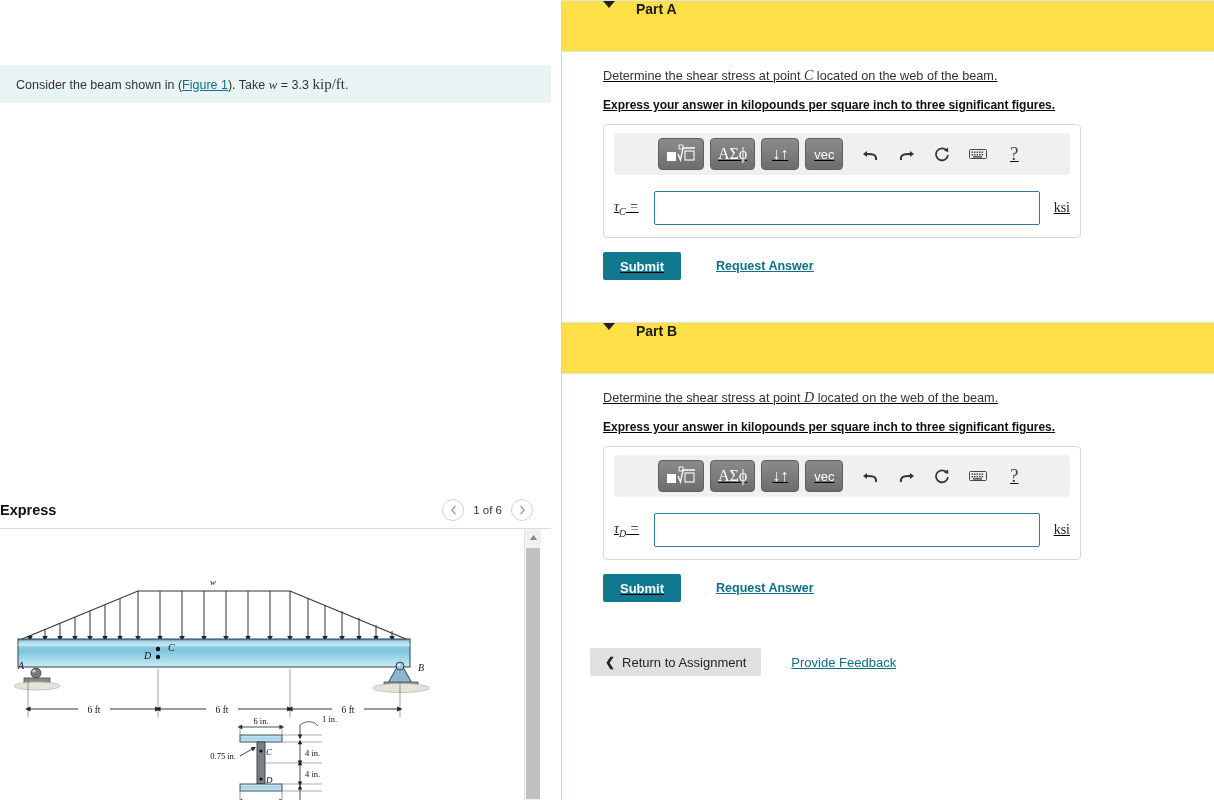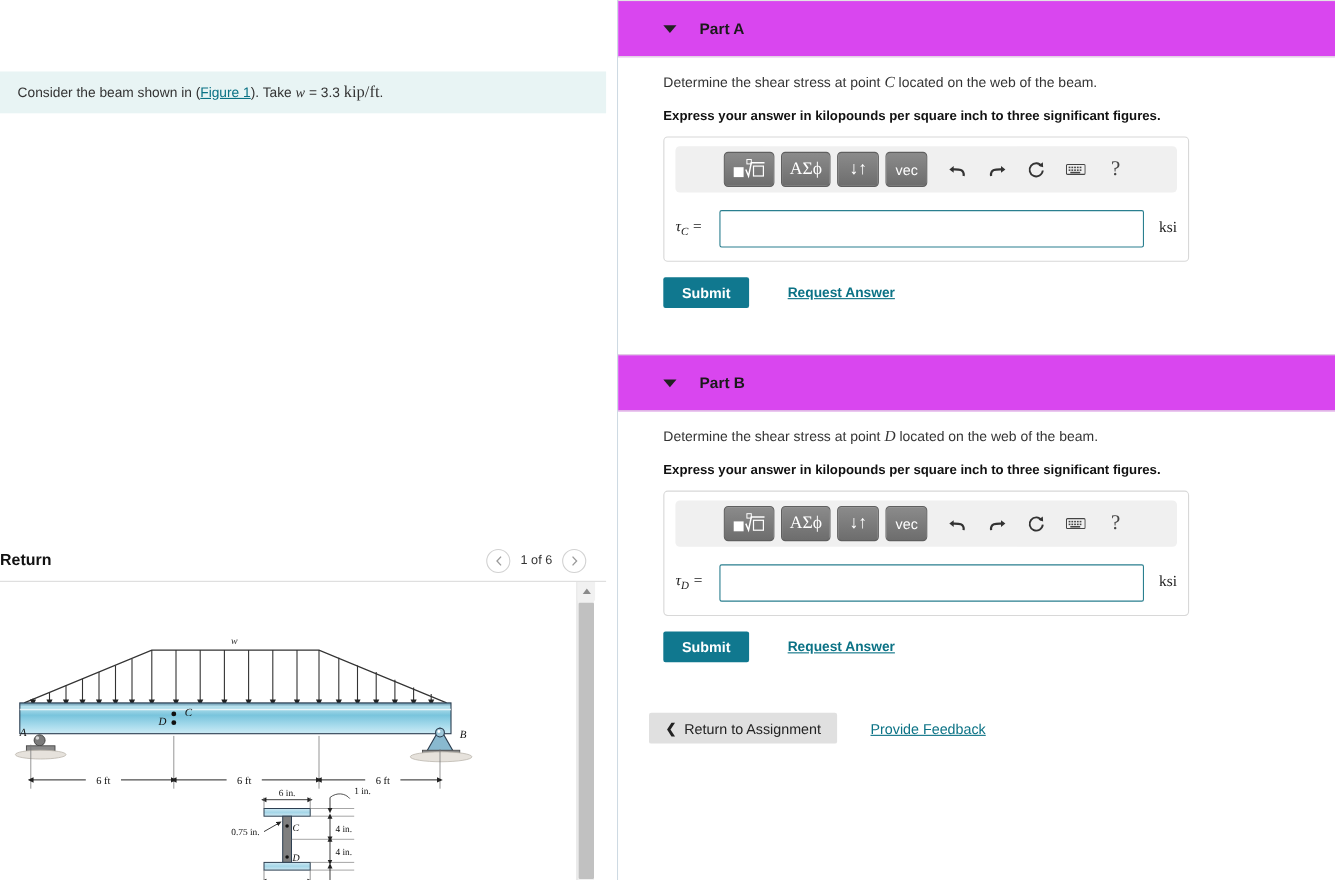--- a/index.html
+++ b/index.html
@@ -67,36 +67,36 @@
   .sb-up svg { display:block; }
   .sb-thumb {
     position: absolute; left: 1px; top: 19px; width: 14px; height: 251px;
     background: #c1c1c1; border-radius: 1px;
   }
 
   
   .right-panel { position: relative; width: 652px; height: 800px; background: #fff; }
 
   .part-header {
-    background: #d946ef;
+    background: #fde047;
     border-top: 1px solid #e3e3e3;
     border-bottom: 1px solid #e3e3e3;
     height: 52px;
-    display: flex; align-items: center;
+    display: flex; 
     padding-left: 41px;
   }
   .caret {
     width: 0; height: 0;
     border-left: 6px solid transparent; border-right: 6px solid transparent;
     border-top: 7px solid #222;
     margin-right: 21px; cursor: pointer;
   }
   .part-title { font-size: 14px; font-weight: bold; color: #1a1a1a; }
 
-  .part-body { padding: 16px 0 0 41px; }
+  .part-body { padding: 16px 0 0 41px; text-decoration: underline; }
   .q-line { font-size: 12.7px; color: #333; margin-bottom: 14px; }
   .q-line .mi { font-family: "Liberation Serif", serif; font-style: italic; font-size: 14px; }
   .q-bold { font-size: 12px; color: #111; font-weight: bold; margin-bottom: 12px; }
 
   .answer-box {
     width: 478px;
     border: 1px solid #d8d8d8; border-radius: 4px;
     background: #fff;
     padding: 8px 10px 12px 10px;
   }
@@ -173,21 +173,21 @@
 
   <div class="left-panel">
 
     <div class="prompt-bar">
       <div class="prompt-text">
         <span>Consider the beam shown in (</span><a class="fig-link">Figure 1</a><span>). Take </span><span class="mi">w</span><span> = 3.3 </span><span class="unit">kip/ft</span><span>.</span>
       </div>
     </div>
 
     <div class="figure-head">
-      <div class="figure-title">Return</div>
+      <div class="figure-title">Express</div>
       <div class="pager">
         <div class="pager-btn">
           <svg width="7" height="10" viewBox="0 0 7 10">
               <path d="M5.5 1 L1.8 5 L5.5 9" stroke="#9a9a9a" stroke-width="1.2" fill="none"></path>
             </svg>
         </div>
         <div class="pager-label">1 of 6</div>
         <div class="pager-btn">
           <svg width="7" height="10" viewBox="0 0 7 10">
               <path d="M1.5 1 L5.2 5 L1.5 9" stroke="#9a9a9a" stroke-width="1.2" fill="none"></path>

